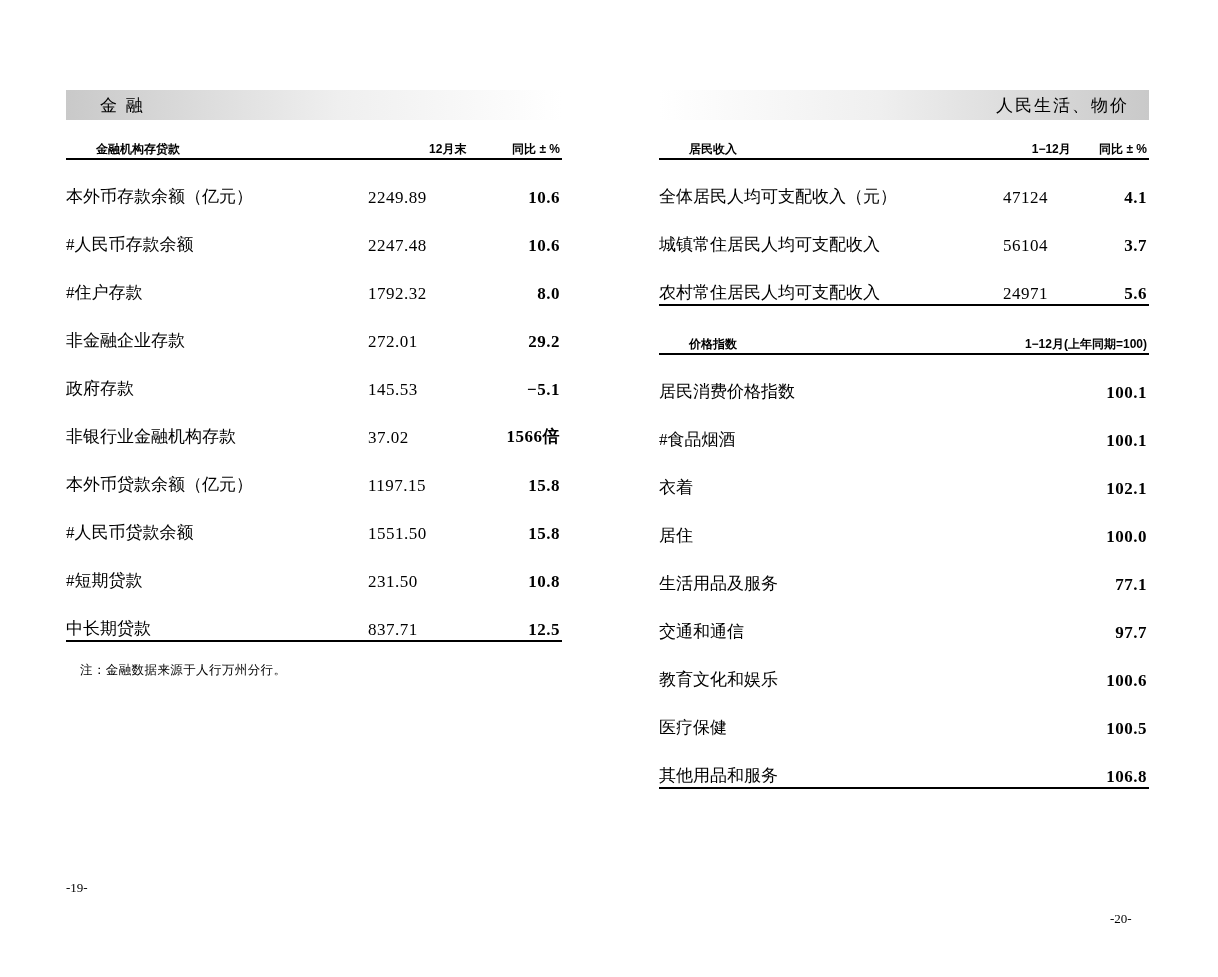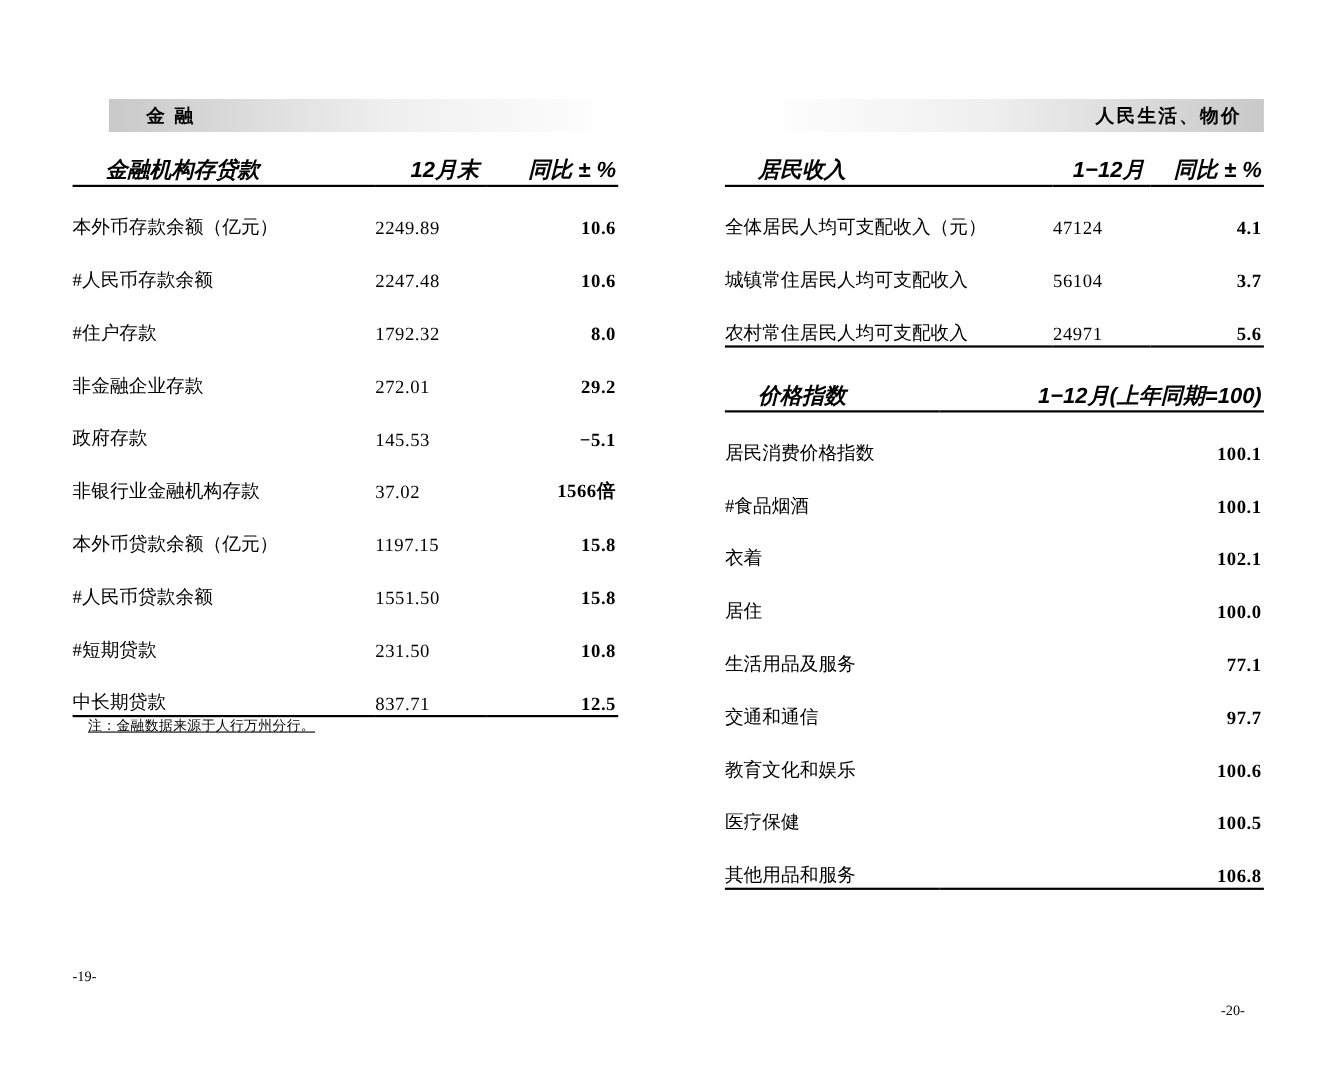--- a/index.html
+++ b/index.html
@@ -28,24 +28,23 @@
   }
   .col-left  { left: 66px;  width: 496px; }
   .col-right { left: 659px; width: 490px; }
 
   
   .banner {
     height: 30px;
     display: flex;
     align-items: center;
     font-family: "Liberation Sans", "DejaVu Sans", sans-serif;
-    font-weight: bold;
+    font-weight: normal;
     font-size: 17px;
     letter-spacing: 2px;
-    margin-left: 33px;
   }
   .banner-left {
     background: linear-gradient(to right, #c9c9c9 0%, #efefef 55%, #ffffff 100%);
     padding-left: 34px;
     color: #000;
     justify-content: flex-start;
   }
   .banner-right {
     background: linear-gradient(to left, #c9c9c9 0%, #efefef 55%, #ffffff 100%);
     padding-right: 20px;
@@ -63,25 +62,24 @@
   table.tbl.second { margin-top: 30px; }
 
   table.tbl th, table.tbl td {
     padding: 0;
     vertical-align: bottom;
   }
 
   .hdr-row th {
     font-family: "Liberation Sans", "DejaVu Sans", sans-serif;
     font-weight: bold;
-    font-size: 20px;
+    font-size: 12px;
     padding-bottom: 9px;
     padding-top: 2px;
     border-bottom: 2.2px solid #000;
-    font-style: italic;
   }
   .hdr-row th.h-label { text-align: left; padding-left: 30px; }
   .hdr-row th.h-mid   { text-align: right; padding-right: 6px; }
   .hdr-row th.h-right { text-align: right; padding-right: 2px; }
   .hdr-row th.h-wide  { text-align: right; padding-right: 2px; }
 
   .body-row td {
     font-size: 17px;
     height: 48px;
   }
@@ -102,25 +100,24 @@
     font-weight: bold;
   }
   .body-row.last td { border-bottom: 2.2px solid #000; }
 
   .ind0 { padding-left: 2px; }
   .ind1 { padding-left: 22px; }
   .ind2 { padding-left: 38px; }
   .ind3 { padding-left: 58px; }
 
   .note {
-    margin-top: 0;
+    margin-top: 20px;
     font-size: 12.5px;
     padding-left: 14px;
     letter-spacing: 0.4px;
-    text-decoration: underline;
   }
   .folio {
     position: absolute;
     font-size: 13px;
     font-family: "Liberation Serif", "DejaVu Serif", serif;
   }
   .folio-left  { left: 66px;  top: 880px; }
   .folio-right { left: 1110px; top: 880px; margin-top: 31px; }
 </style>
 </head>

